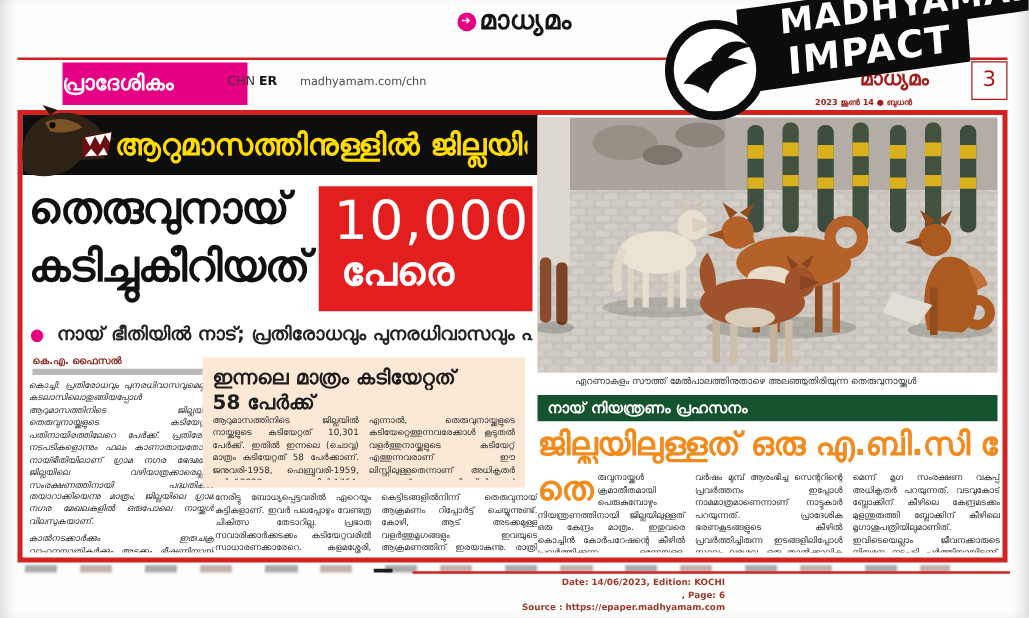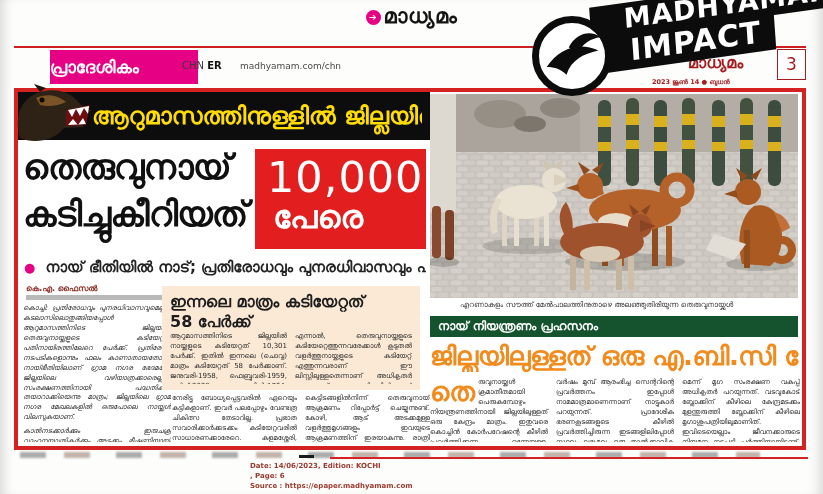--- a/index.html
+++ b/index.html
@@ -73,21 +73,21 @@
                 letter-spacing:-.5px;white-space:nowrap;overflow:hidden;}
   .abc-cols{left:412px;top:286px;width:370px;height:64px;display:flex;gap:8px;}
   .abc-cols div{flex:1;}
   .dropcap{float:left;font-size:27px;font-weight:800;color:#f28b1e;line-height:.95;margin:1px 3px 0 0;}
 
   
   .blur-strip{left:20px;top:452px;width:740px;height:6px;opacity:.45;filter:blur(1px);
       background:repeating-linear-gradient(90deg,#4a4a4a 0 26px,transparent 26px 44px,#7a5a4a 44px 70px,transparent 70px 96px);}
   .footer-dash{left:299px;top:455px;width:15px;height:3px;background:#1c1c1c;}
   .footer-line{left:330px;top:457px;width:478px;height:2px;background:#d32221;}
-  .footer-meta{left:250px;top:461px;width:330px;text-align:left;font-size:7px;font-weight:700;
+  .footer-meta{left:250px;top:461px;width:330px;text-align:right;font-size:7px;font-weight:700;
                color:#9b3a2e;line-height:1.45;}
 </style>
 </head>
 <body>
 
 <div class="page">
 
   <div class="abs masthead">
     <span class="mlogo">➔</span><span>മാധ്യമം</span>
   </div>

